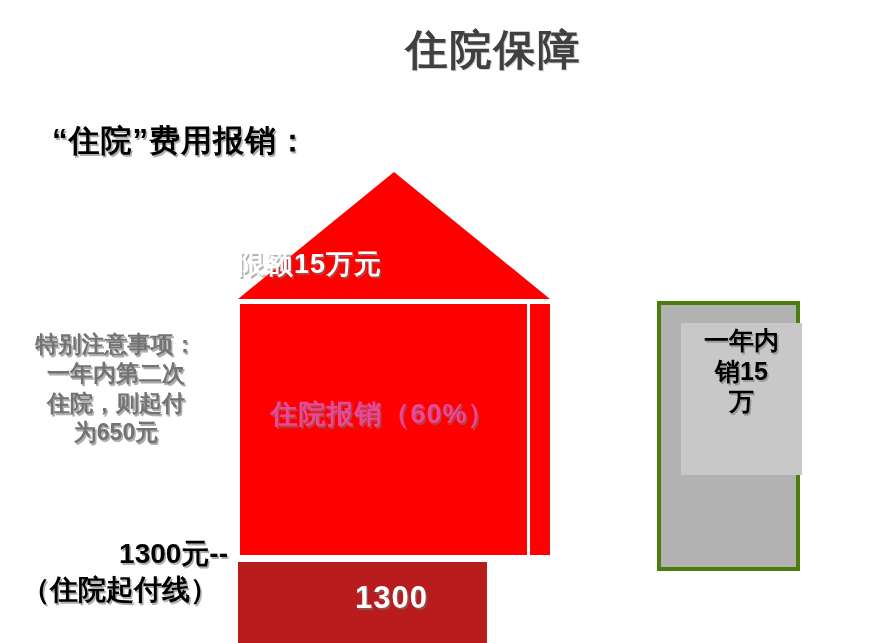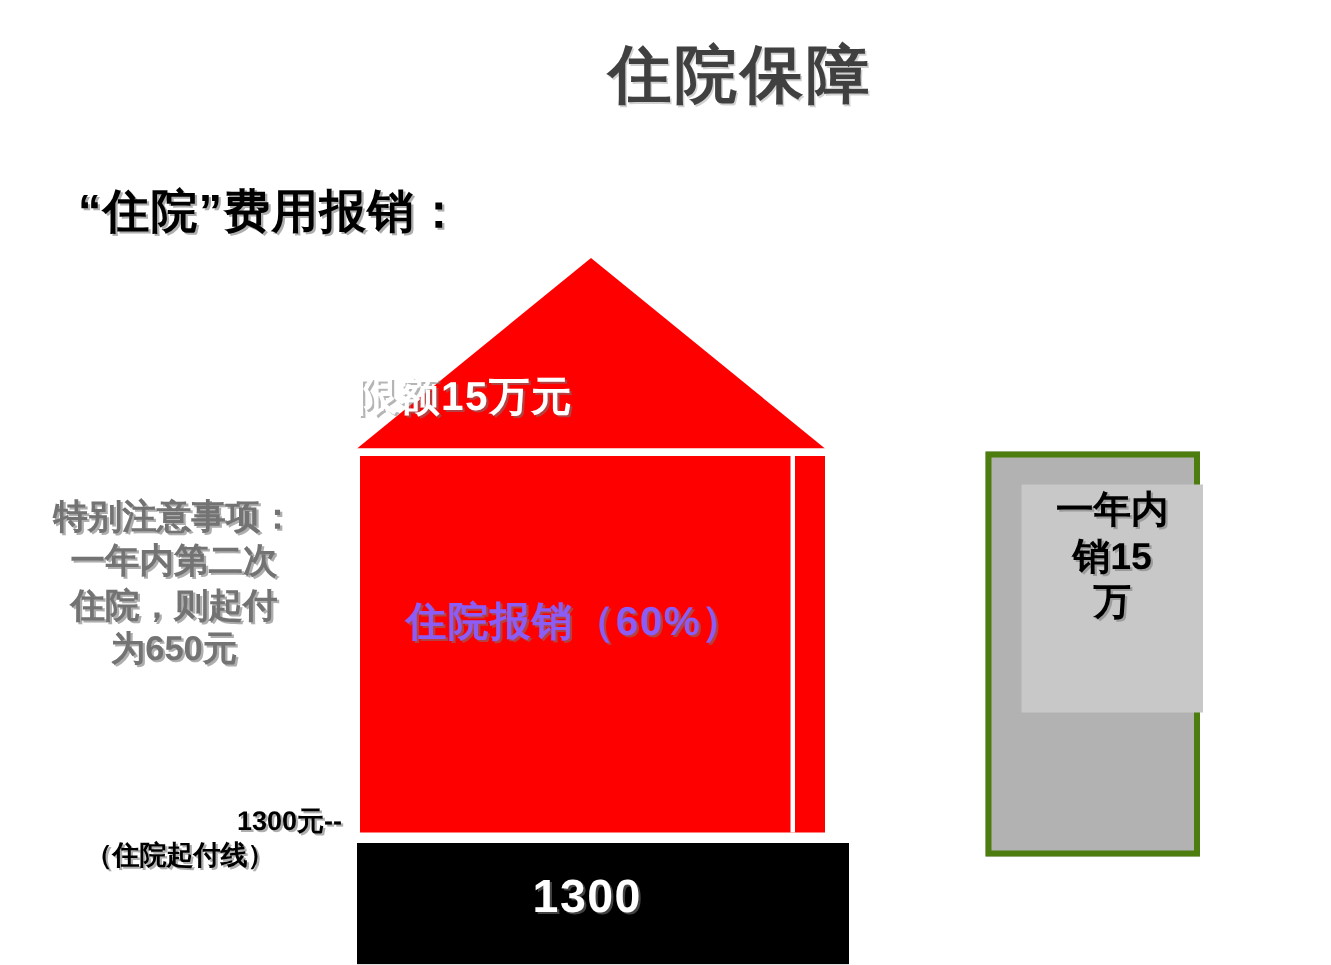--- a/index.html
+++ b/index.html
@@ -62,21 +62,21 @@
   }
   #left-note .nl { display: block; }
 
   
   #deductible-label {
     position: absolute;
     left: 6px;
     top: 536px;
     width: 228px;
     text-align: center;
-    font-size: 18px;
+    font-size: 28px;
     font-weight: bold;
     color: #000000;
     line-height: 1.28;
     text-shadow: 1.5px 1.5px 0 rgba(165,165,165,0.9);
   }
   #deductible-label .nl { display: block; }
   #deductible-label .line-top { text-align: right; padding-right: 6px; }
 
   
   #house {
@@ -126,32 +126,32 @@
     z-index: 5;
   }
   #body-label {
     position: absolute;
     left: 2px;
     top: 224px;
     width: 286px;
     text-align: center;
     font-size: 27px;
     font-weight: bold;
-    color: #8b5cf6;
+    color: #ec4899;
     letter-spacing: 1px;
     text-shadow: 1.5px 1.5px 0 rgba(120,120,120,0.55);
     z-index: 6;
   }
   #house-base {
     position: absolute;
     left: 0;
     top: 390px;
-    width: 328px;
+    width: 249px;
     height: 81px;
-    background: #000000;
+    background: #b91c1c;
   }
   #base-label {
     position: absolute;
     left: 0;
     top: 18px;
     width: 307px;
     text-align: center;
     font-size: 31px;
     font-weight: bold;
     color: #ffffff;

